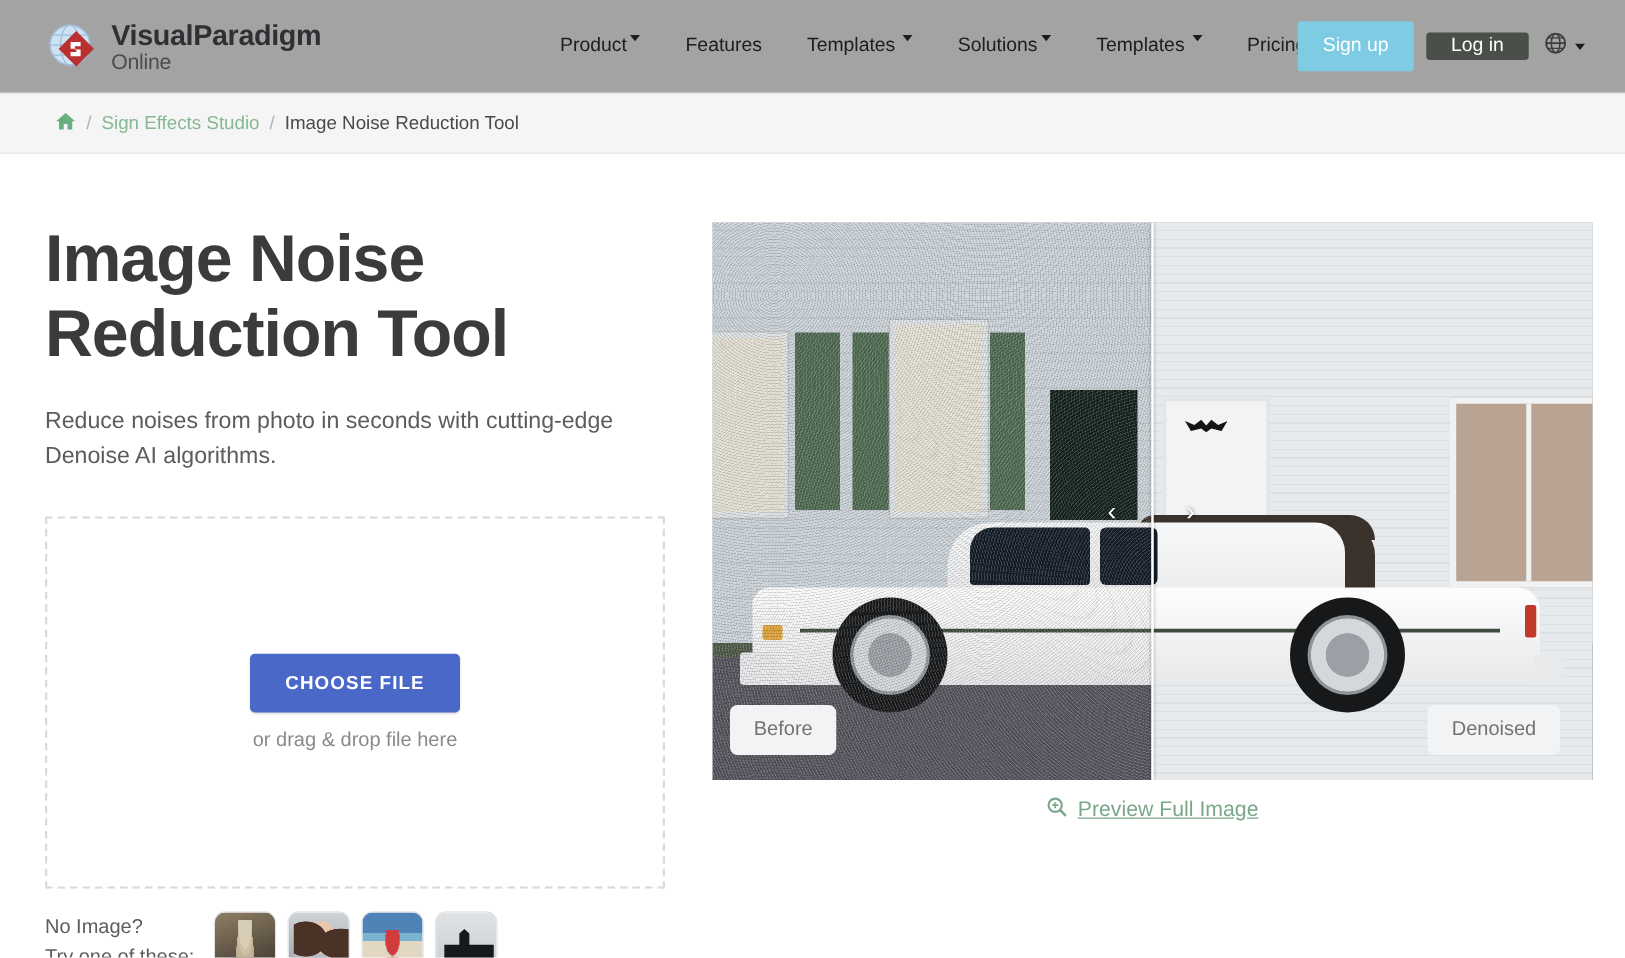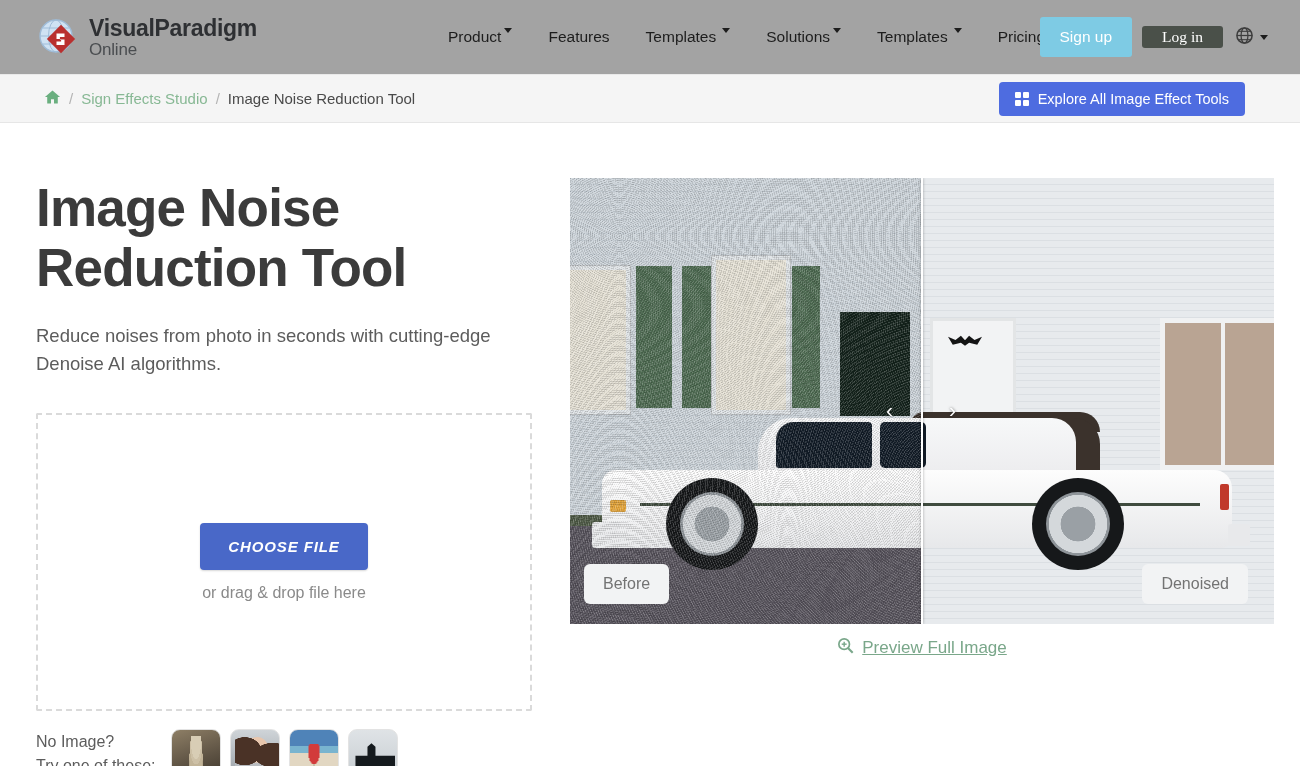--- a/index.html
+++ b/index.html
@@ -77,21 +77,21 @@
     font-family: inherit;
   }
   .btn-login {
     background: #4a5049;
     color: #ffffff;
     font-size: 15.5px;
     padding: 2px 20px;
     border-radius: 3px;
     cursor: pointer;
     border: none;
-    font-family: Liberation Serif, serif;
+    font-family: Liberation Sans, sans-serif;
   }
   .lang {
     display: flex; align-items: center; gap: 6px;
     cursor: pointer; padding: 4px 2px;
   }
 
   
   .crumbbar {
     height: 48px;
     background: #f5f5f5;
@@ -170,21 +170,20 @@
     color: #fff;
     border: none;
     border-radius: 4px;
     font-size: 15px;
     font-weight: bold;
     letter-spacing: 0.9px;
     padding: 15px 28px;
     cursor: pointer;
     font-family: inherit;
     box-shadow: 0 1px 2px rgba(0,0,0,.16);
-    font-style: italic;
   }
   .drag-hint { font-size: 16px; color: #8a8a8a; }
 
   .samples {
     margin-top: 18px;
     display: flex;
     align-items: center;
     gap: 16px;
   }
   .samples-text { font-size: 16px; color: #5c5c5c; line-height: 1.5; }
@@ -459,29 +458,20 @@
       <svg width="17" height="16" viewBox="0 0 18 16">
         <path d="M9 1 L17 8 H14.6 V15 H10.6 V10.4 H7.4 V15 H3.4 V8 H1 Z" fill="#6aaf7f"></path>
       </svg>
     </span>
     <span class="crumb-sep">/</span>
     <span class="crumb-link">Sign Effects Studio</span>
     <span class="crumb-sep">/</span>
     <span class="crumb-current">Image Noise Reduction Tool</span>
   </div>
 
-  <button class="explore-btn">
-    <span class="grid-icon">
-        <i></i>
-        <i></i>
-        <i></i>
-        <i></i>
-      </span>
-    <span>Explore All Image Effect Tools</span>
-  </button>
 </div>
 
 <div class="main">
 
   <div class="left-col">
     <h1 class="page-title">Image Noise Reduction Tool</h1>
     <p class="page-sub">Reduce noises from photo in seconds with cutting-edge Denoise AI algorithms.</p>
 
     <div class="dropzone">
       <button class="choose-btn">CHOOSE FILE</button>

